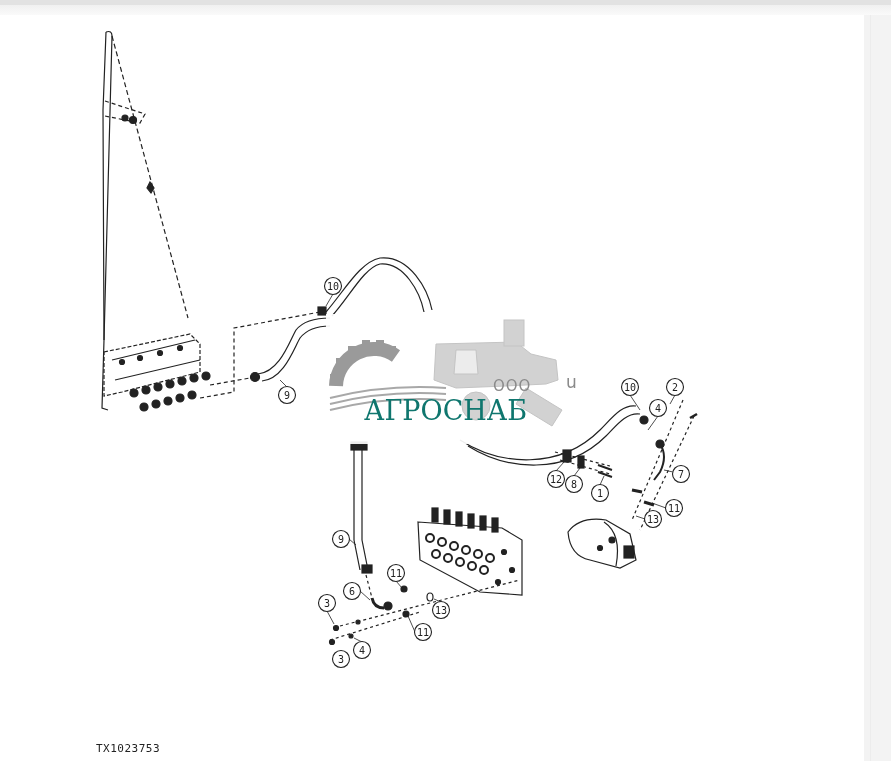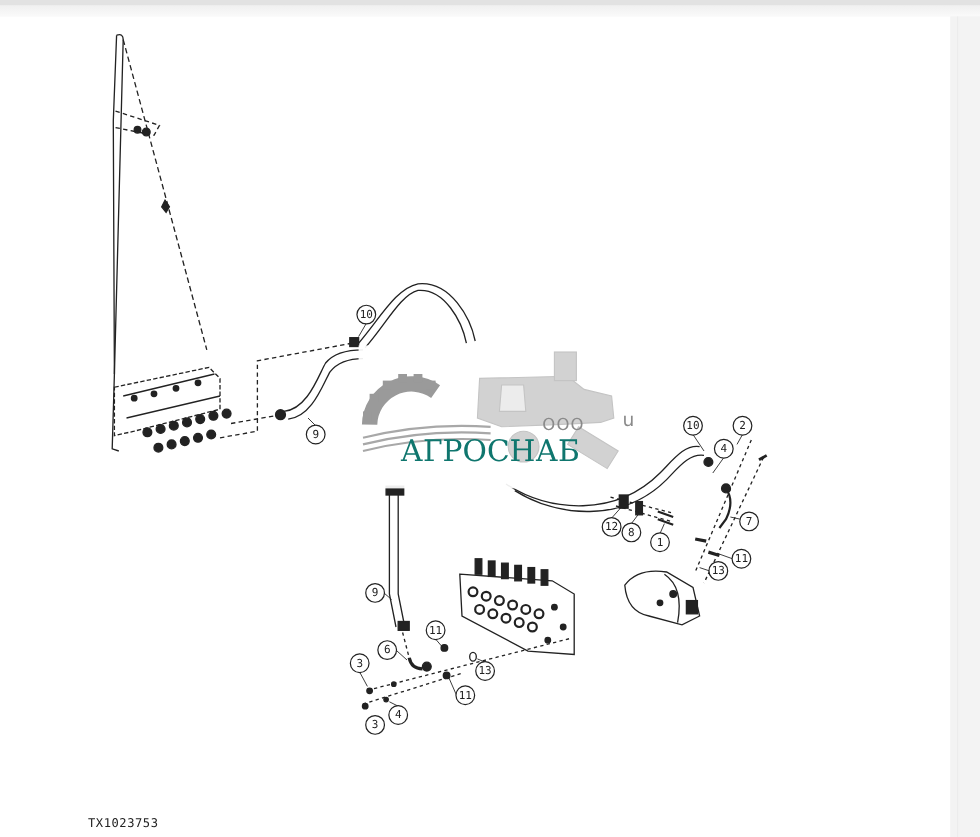--- a/index.html
+++ b/index.html
@@ -29,21 +29,21 @@
     position: absolute; left: 6px; top: 0; width: 1px; height: 746px;
     background: #ececec;
   }
   svg.diagram { position: absolute; left: 0; top: 0; }
   .callout circle { fill: #fff; stroke: #222; stroke-width: 1.1; }
   .callout text {
     font-family: "DejaVu Sans Mono", monospace; font-size: 10px;
     fill: #222; text-anchor: middle; dominant-baseline: central;
   }
   .figid {
-    position: absolute; left: 80px; top: 742px;
+    position: absolute; left: 96px; top: 742px;
     font-family: "DejaVu Sans Mono", monospace; font-size: 11px;
     letter-spacing: 0.5px; color: #222;
   }
   .watermark {
     position: absolute; left: 326px; top: 314px; width: 240px; height: 130px;
     background: rgba(255,255,255,0.92);
   }
   .wm-ooo {
     position: absolute; left: 446px; top: 377px;
     font-family: "DejaVu Sans", sans-serif; font-size: 15px; color: #8a8a8a;

